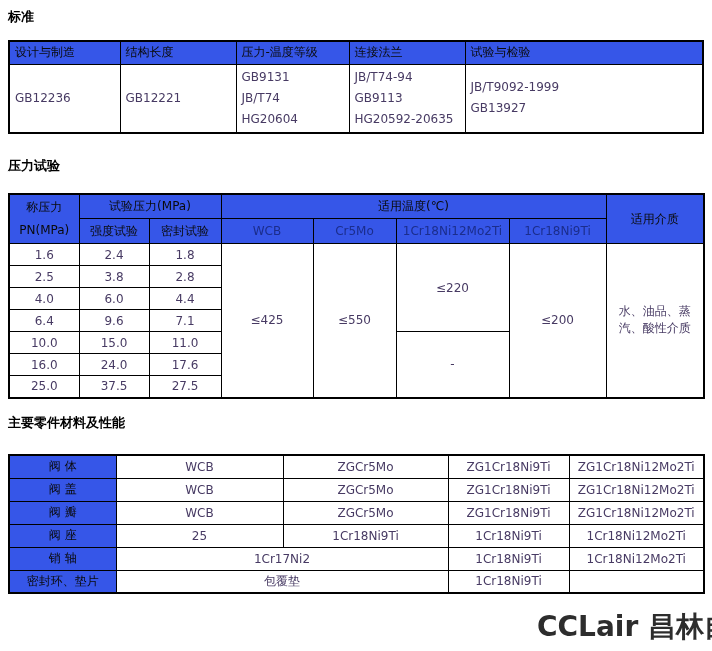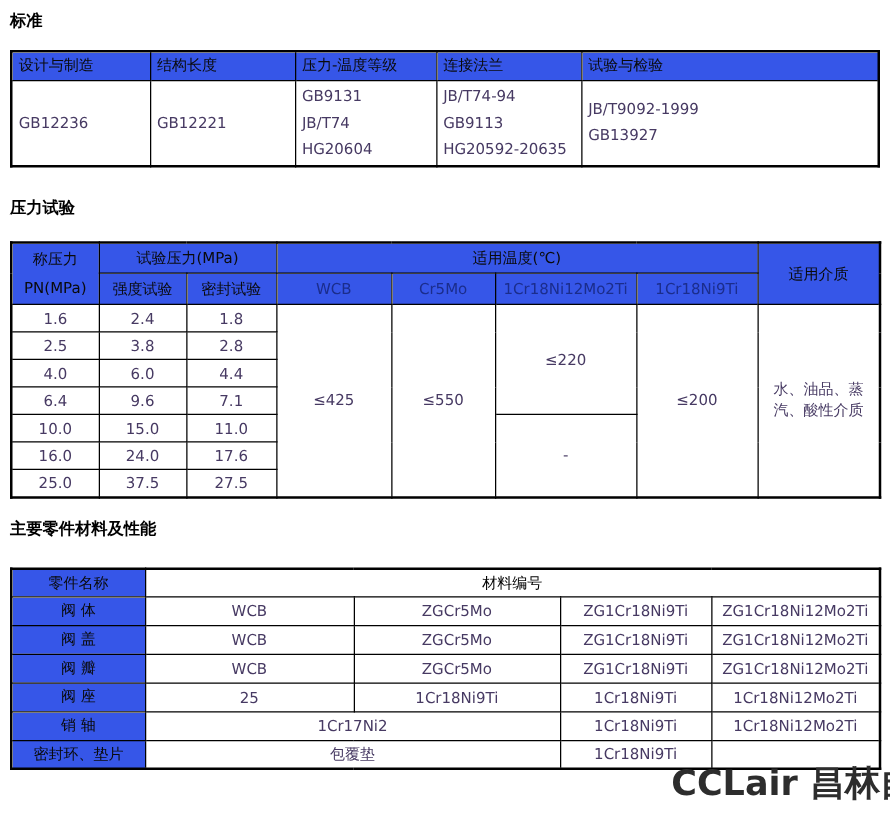--- a/index.html
+++ b/index.html
@@ -170,24 +170,20 @@
 
   <table class="t3">
     <colgroup>
         <col style="width:107px">
         <col style="width:167px">
         <col style="width:165px">
         <col style="width:121px">
         <col style="width:135px">
       </colgroup>
     <tbody>
-        <tr class="hrow">
-      <td class="hblue ctr">零件名称</td>
-      <td class="ctr" colspan="4">材料编号</td>
-    </tr>
     <tr class="r">
       <td class="hblue ctr">阀 体</td>
       <td class="ctr data">WCB</td>
       <td class="ctr data">ZGCr5Mo</td>
       <td class="ctr data">ZG1Cr18Ni9Ti</td>
       <td class="ctr data">ZG1Cr18Ni12Mo2Ti</td>
     </tr>
     <tr class="r">
       <td class="hblue ctr">阀 盖</td>
       <td class="ctr data">WCB</td>

